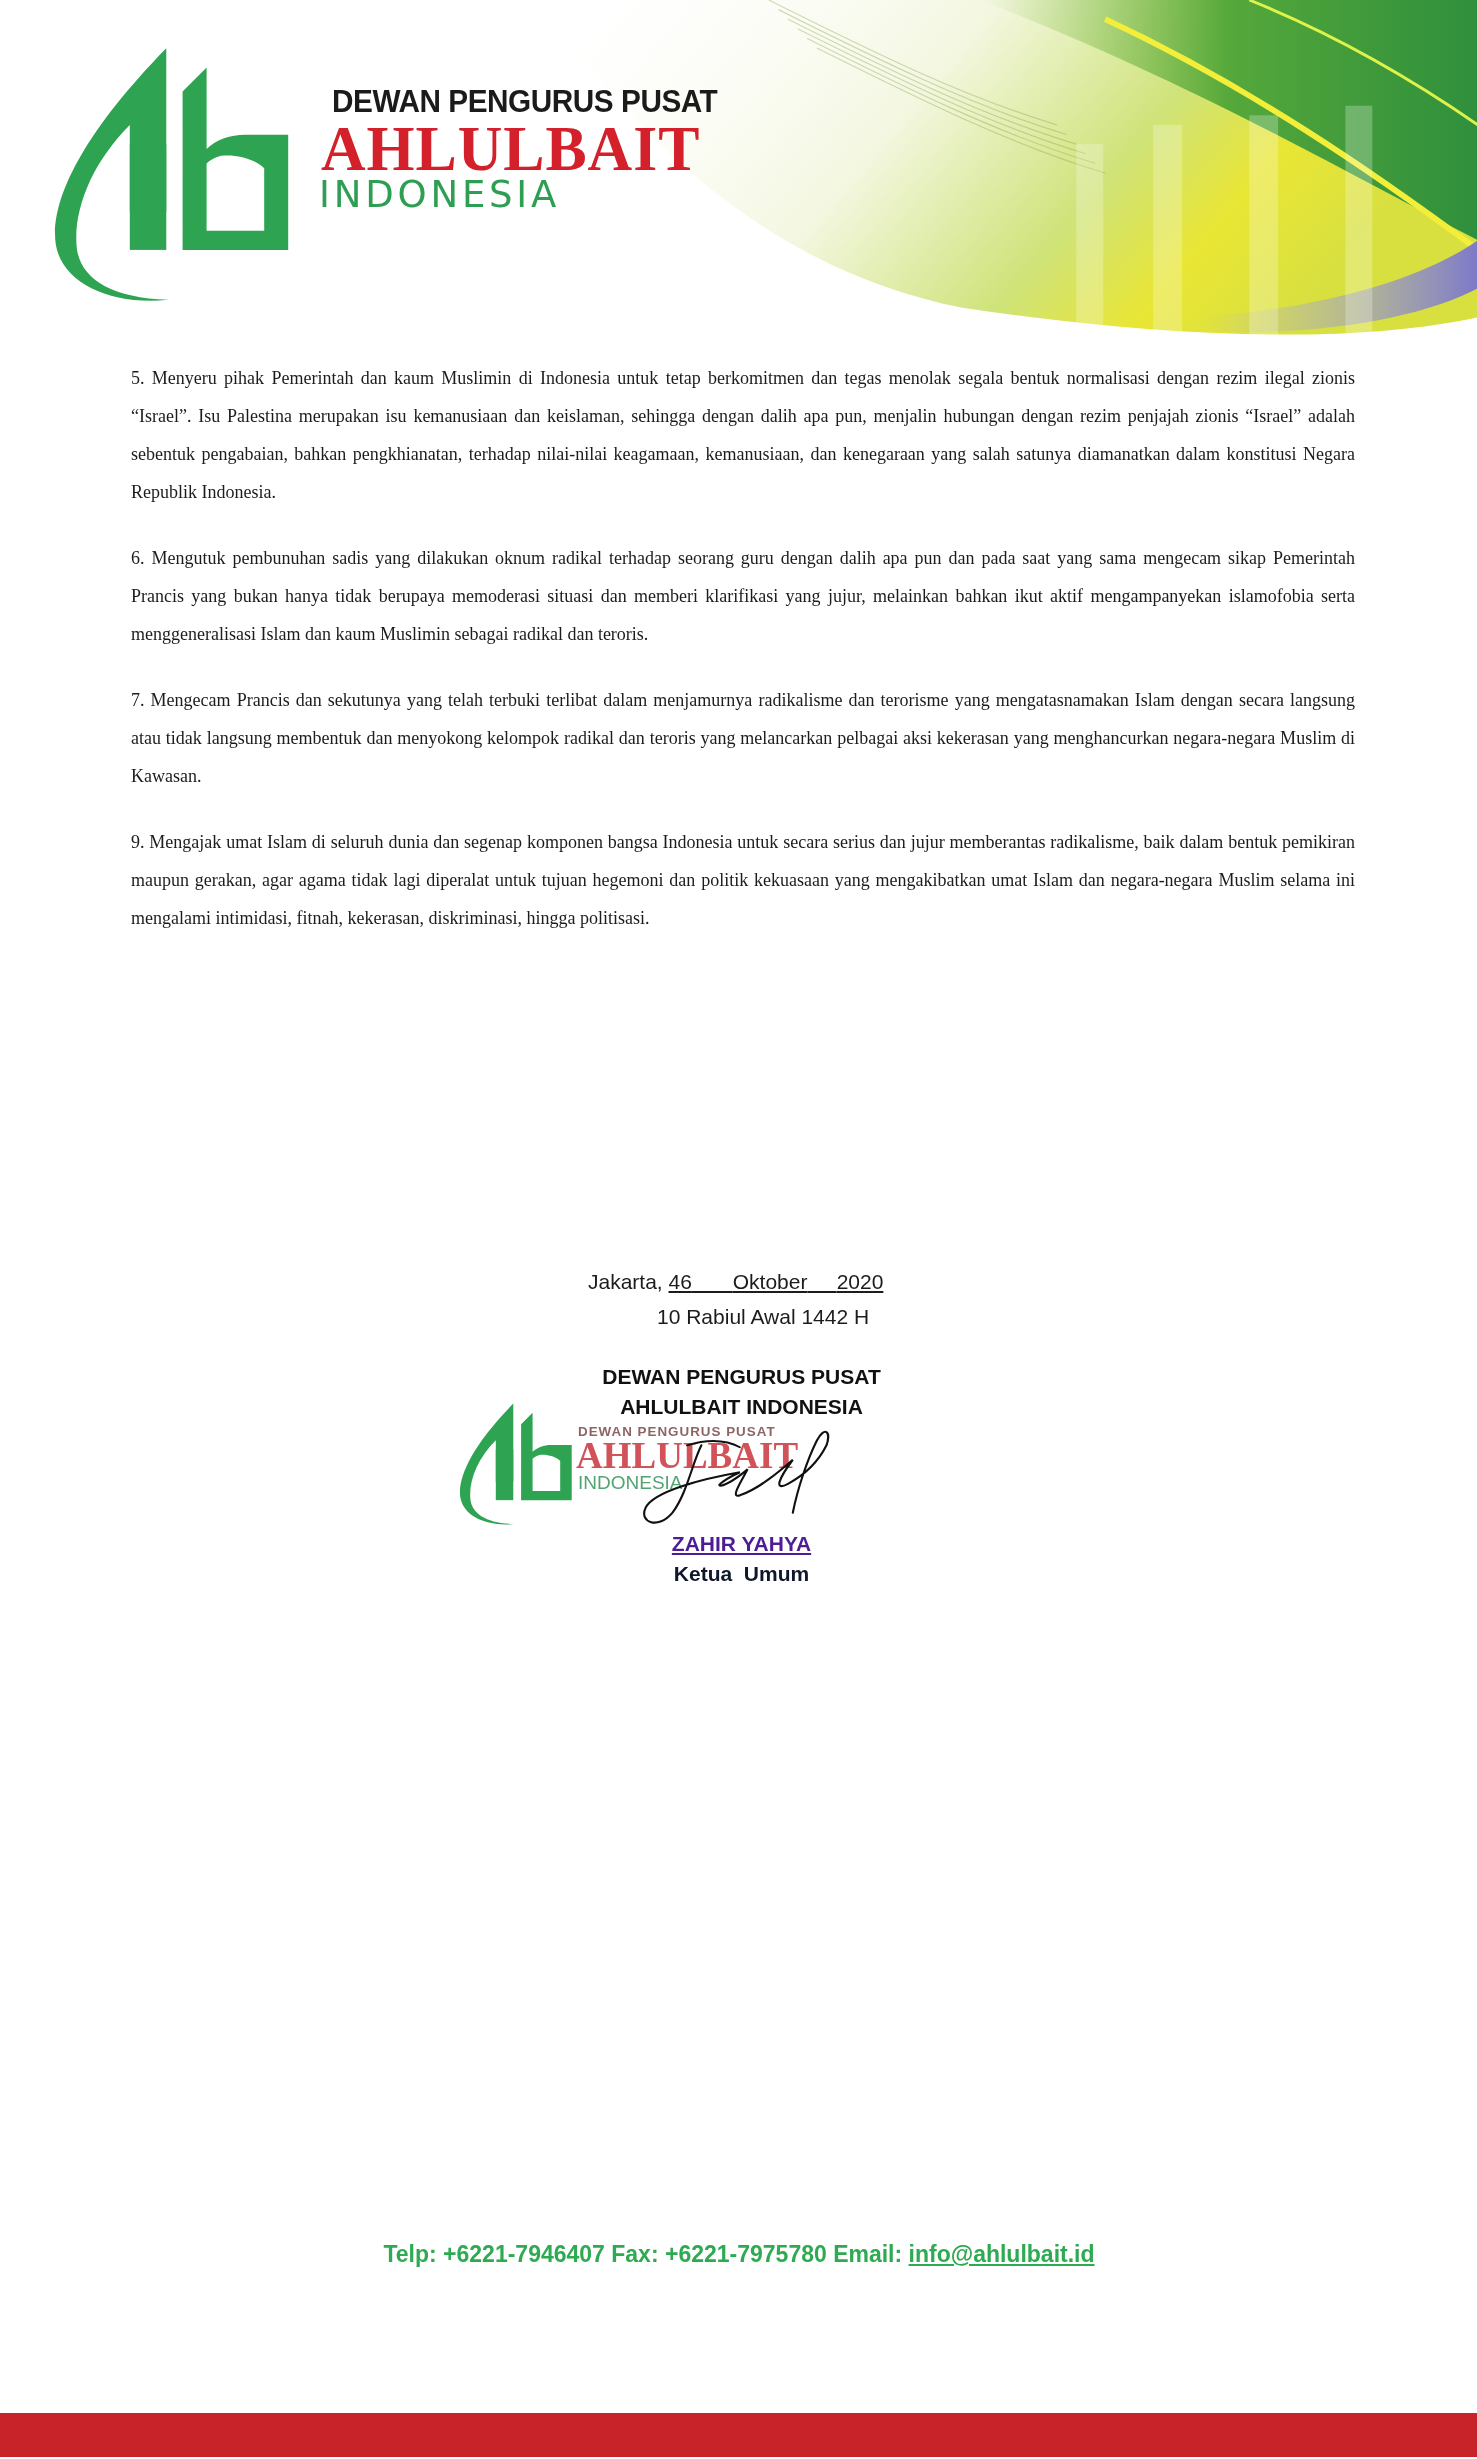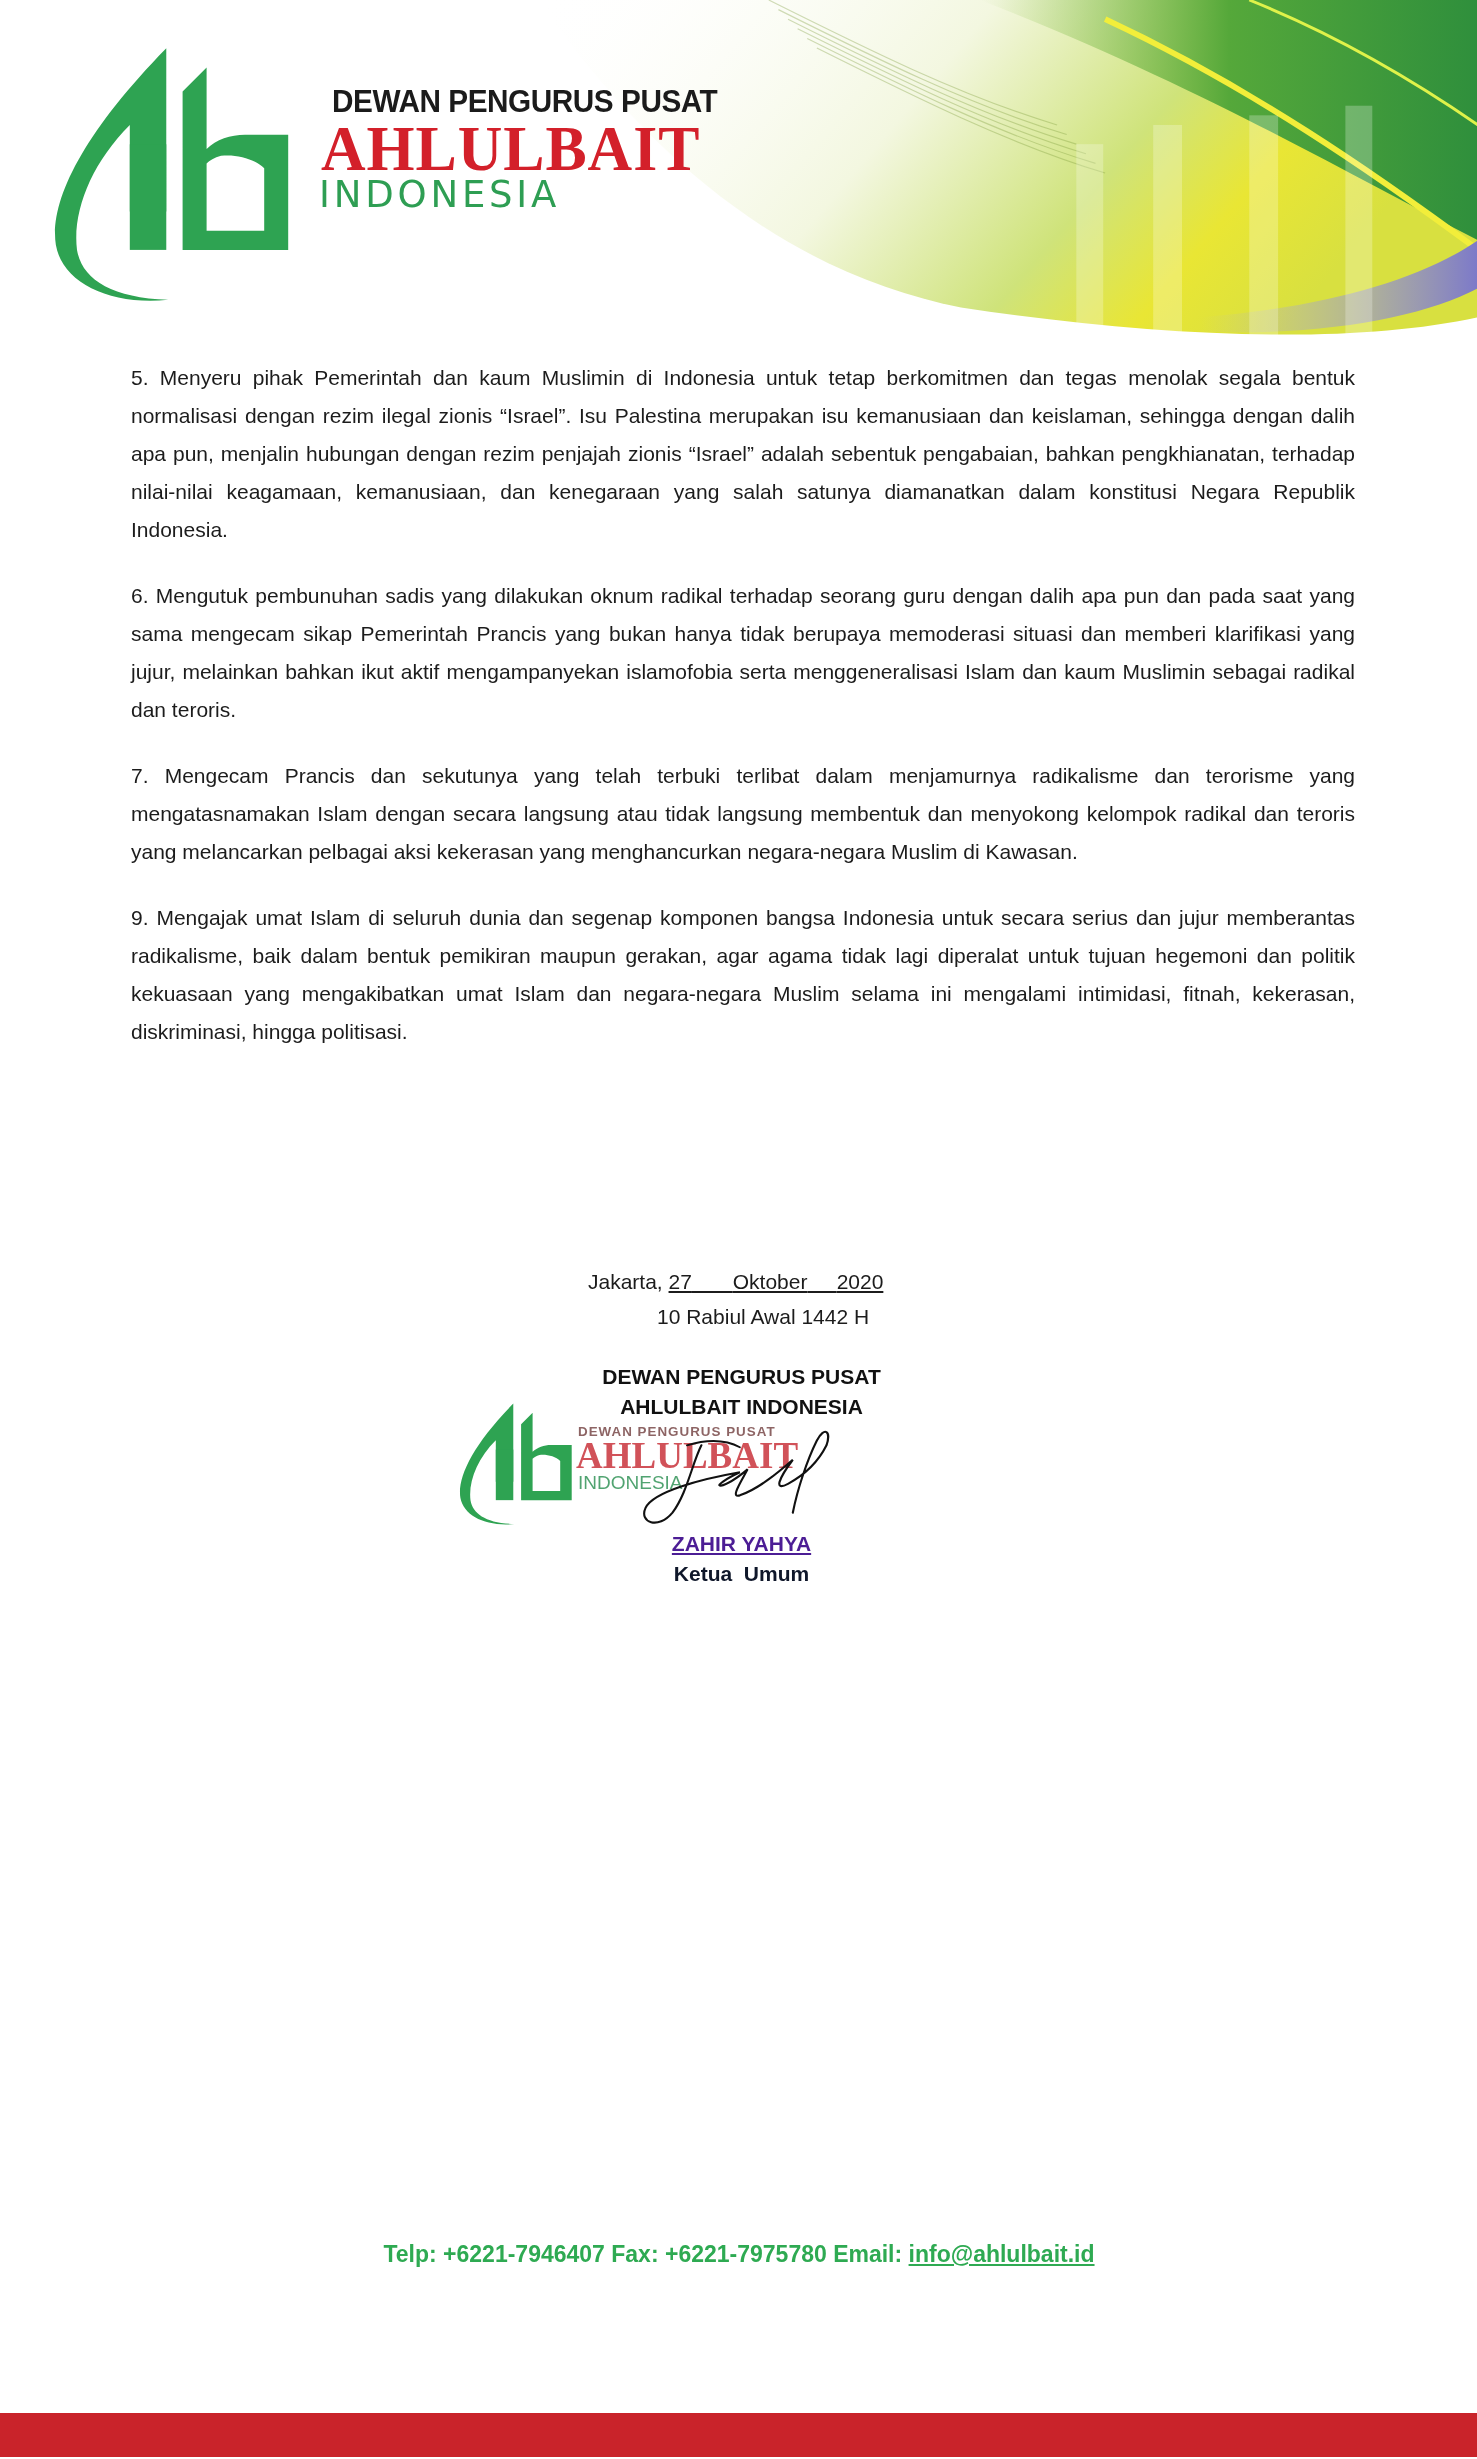--- a/index.html
+++ b/index.html
@@ -22,21 +22,21 @@
   }
   .org-line3 {
     position: absolute; left: 319px; top: 173px;
     font-family: "DejaVu Sans", sans-serif; font-size: 37px;
     color: #2e9e53; letter-spacing: 3.8px;
   }
 
   
   .content { position: absolute; left: 131px; top: 359px; width: 1224px; }
   .para {
-    font-family: Liberation Sans, sans-serif; font-size: 21px; line-height: 38px;
+    font-family: Liberation Serif, serif; font-size: 18px; line-height: 38px;
     text-align: justify; color: #1c1c1c; margin-bottom: 28px;
   }
 
   
   .date-block { position: absolute; left: 588px; top: 1264px; width: 307px; font-size: 21px; color: #1c1c1c; }
   .date-line { white-space: pre; line-height: 35px; }
   .date-line .u { text-decoration: underline; }
   .hijri-line { position: absolute; left: 657px; top: 1299px; font-size: 21px; line-height: 35px; color: #1c1c1c; }
   .sig-org { position: absolute; left: 538px; top: 1362px; width: 407px; text-align: center; font-weight: bold; font-size: 21px; line-height: 30px; color: #111; }
   .stamp { position: absolute; left: 459px; top: 1399px; width: 384px; height: 134px; }
@@ -110,21 +110,21 @@
 </div>
 
 <div class="content">
   <p class="para">5. Menyeru pihak Pemerintah dan kaum Muslimin di Indonesia untuk tetap berkomitmen dan tegas menolak segala bentuk normalisasi dengan rezim ilegal zionis “Israel”. Isu Palestina merupakan isu kemanusiaan dan keislaman, sehingga dengan dalih apa pun, menjalin hubungan dengan rezim penjajah zionis “Israel” adalah sebentuk pengabaian, bahkan pengkhianatan, terhadap nilai-nilai keagamaan, kemanusiaan, dan kenegaraan yang salah satunya diamanatkan dalam konstitusi Negara Republik Indonesia.</p>
   <p class="para">6. Mengutuk pembunuhan sadis yang dilakukan oknum radikal terhadap seorang guru dengan dalih apa pun dan pada saat yang sama mengecam sikap Pemerintah Prancis yang bukan hanya tidak berupaya memoderasi situasi dan memberi klarifikasi yang jujur, melainkan bahkan ikut aktif mengampanyekan islamofobia serta menggeneralisasi Islam dan kaum Muslimin sebagai radikal dan teroris.</p>
   <p class="para">7. Mengecam Prancis dan sekutunya yang telah terbuki terlibat dalam menjamurnya radikalisme dan terorisme yang mengatasnamakan Islam dengan secara langsung atau tidak langsung membentuk dan menyokong kelompok radikal dan teroris yang melancarkan pelbagai aksi kekerasan yang menghancurkan negara-negara Muslim di Kawasan.</p>
   <p class="para">9. Mengajak umat Islam di seluruh dunia dan segenap komponen bangsa Indonesia untuk secara serius dan jujur memberantas radikalisme, baik dalam bentuk pemikiran maupun gerakan, agar agama tidak lagi diperalat untuk tujuan hegemoni dan politik kekuasaan yang mengakibatkan umat Islam dan negara-negara Muslim selama ini mengalami intimidasi, fitnah, kekerasan, diskriminasi, hingga politisasi.</p>
 </div>
 
 <div class="date-block">
-  <div class="date-line"><span>Jakarta, </span><span class="u"><span>27</span>       <span>Oktober</span>     <span>2020</span></span></div>
+  <div class="date-line"><span>Jakarta, </span><span class="u"><span>46</span>       <span>Oktober</span>     <span>2020</span></span></div>
 </div>
 <div class="hijri-line">10 Rabiul Awal 1442 H</div>
 
 <div class="sig-org">
   <div>DEWAN PENGURUS PUSAT</div>
   <div>AHLULBAIT INDONESIA</div>
 </div>
 
 <div class="stamp">
   <svg class="stamp-mark" viewBox="0 0 250 265">

